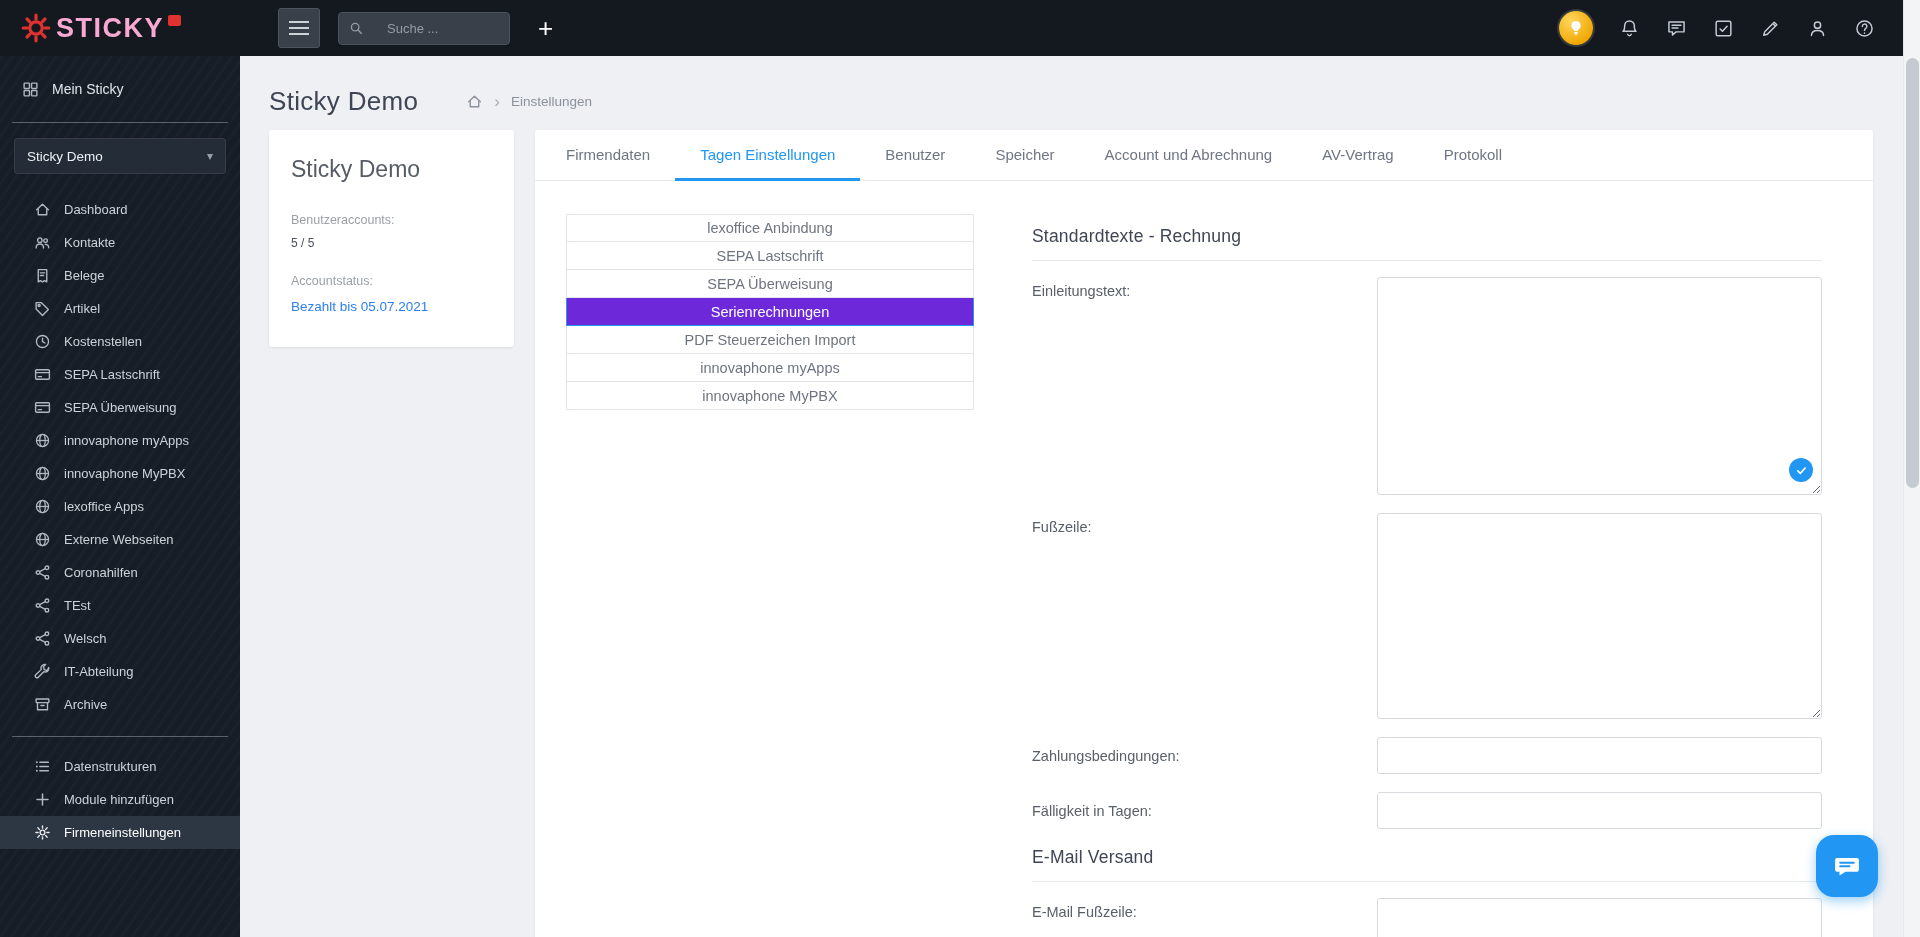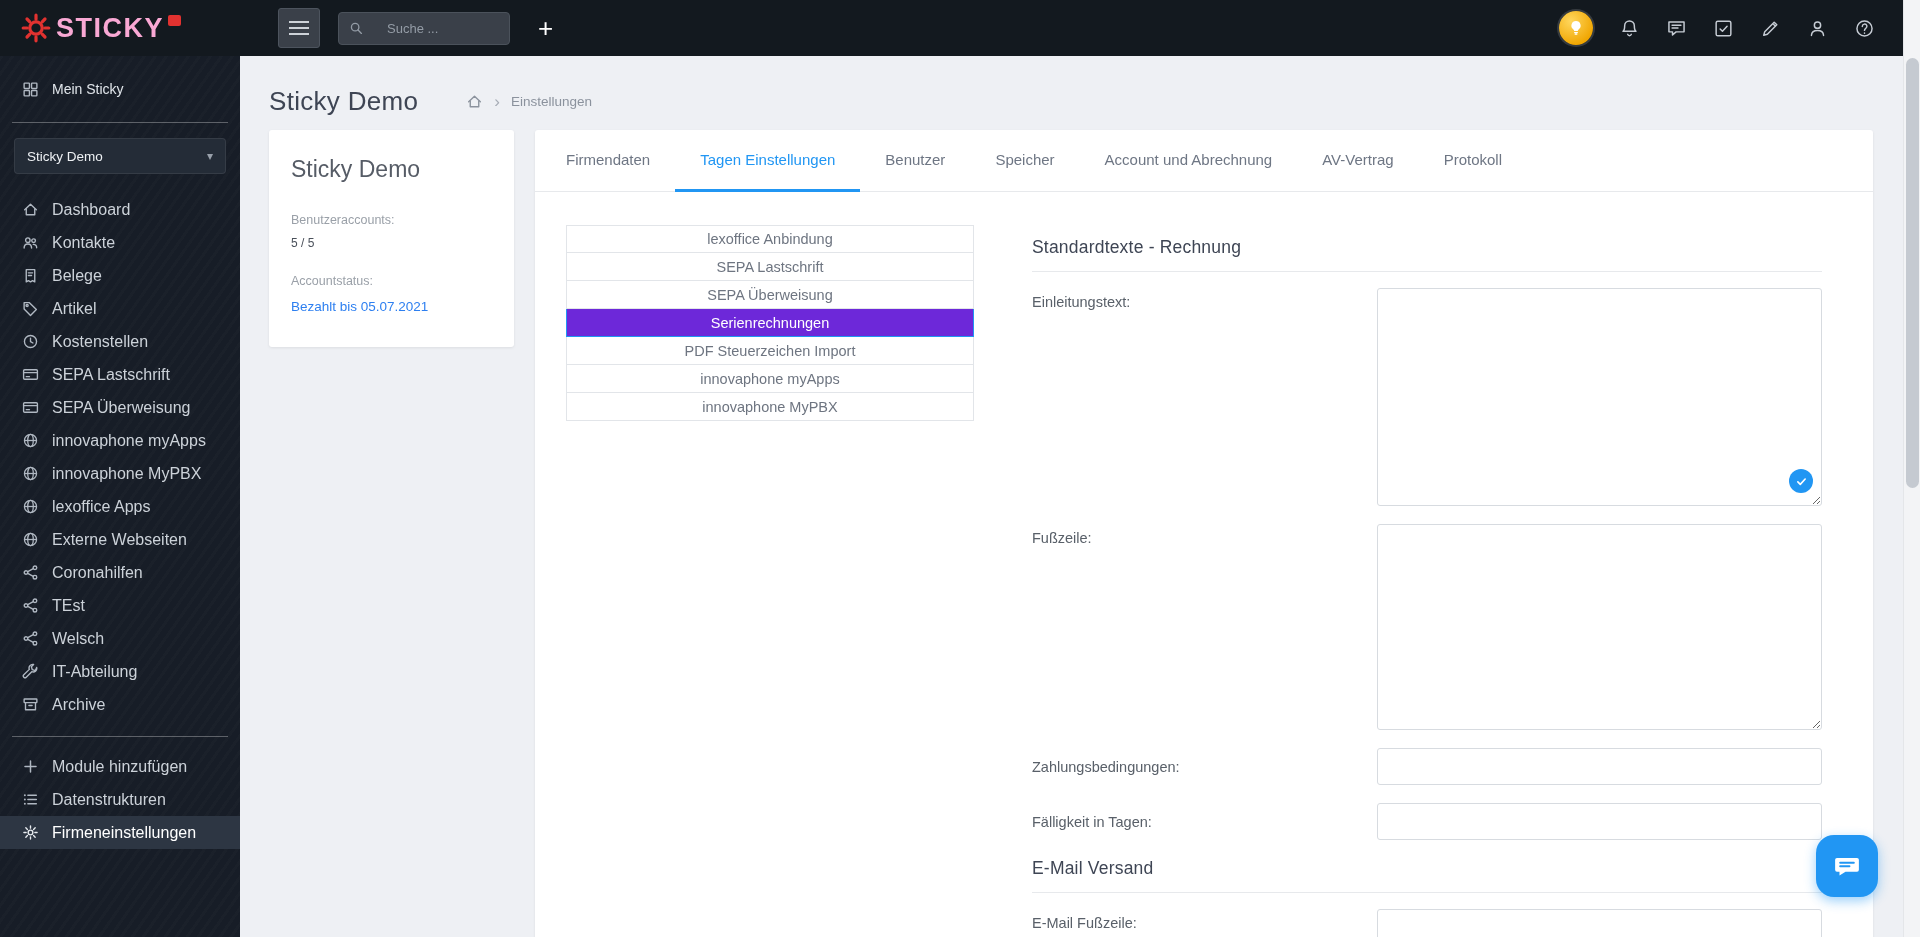--- a/index.html
+++ b/index.html
@@ -35,22 +35,22 @@
     background-image: repeating-linear-gradient(125deg, rgba(255,255,255,0.016) 0 3px, transparent 3px 9px);
     z-index: 5; }
   .side-top { height: 66px; display: flex; align-items: center; padding-left: 22px; gap: 13px;
     color: #e0e5ea; font-size: 14px; cursor: pointer; }
   .side-divider { height: 1px; background: rgba(255,255,255,0.30); margin: 0 12px; }
   .company-select { margin: 15px 14px 0; height: 36px; background: #242c37; border: 1px solid rgba(255,255,255,0.08);
     border-radius: 4px; display: flex; align-items: center; justify-content: space-between; padding: 0 12px;
     color: #eef1f4; font-size: 13.5px; cursor: pointer; }
   .caret { color: #98a0aa; font-size: 12px; }
   .side-menu { margin-top: 19px; }
-  .side-item { height: 33px; display: flex; align-items: center; padding-left: 22px; gap: 13px;
-    color: #ccd2d9; font-size: 16px; cursor: pointer; white-space: nowrap; }
+  .side-item { height: 33px; display: flex; align-items: center; padding-left: 34px; gap: 13px;
+    color: #ccd2d9; font-size: 13px; cursor: pointer; white-space: nowrap; }
   .side-item.active { background: #2d3643; color: #fff; }
   .si-icon { width: 17px; height: 17px; color: #b0b8c2; display: flex; flex-shrink: 0; }
   .side-item.active .si-icon { color: #e8ecf0; }
   .side-divider.lower { margin: 15px 12px 13px; }
 
   
   .main { position: absolute; left: 240px; top: 56px; width: 1663px; height: 881px;
     background: #eef0f4; padding: 30px 30px 0 29px; overflow: hidden; }
   .page-head { display: flex; align-items: center; margin-bottom: 13px; }
   .page-title { font-size: 26px; color: #3e4554; font-weight: 500; letter-spacing: .3px; }
@@ -61,21 +61,21 @@
   .content-row { display: flex; align-items: flex-start; gap: 21px; }
 
   .info-card { width: 245px; background: #fff; border-radius: 3px; box-shadow: 0 1px 3px rgba(0,0,0,0.08);
     padding: 26px 22px 32px; flex-shrink: 0; }
   .info-title { font-size: 23px; color: #565c66; font-weight: 400; margin-bottom: 30px; }
   .info-label { font-size: 12.5px; color: #9aa0a8; margin-bottom: 9px; }
   .info-value { font-size: 12px; color: #4a505a; margin-bottom: 24px; }
   .info-link { font-size: 13.5px; color: #2d7ff0; cursor: pointer; text-decoration: none; }
 
   .main-card { flex: 1; background: #fff; border-radius: 3px; box-shadow: 0 1px 3px rgba(0,0,0,0.08); min-height: 1160px; }
-  .tabs { display: flex; border-bottom: 1px solid #e7e9ec; height: 62px; align-items: stretch; padding-left: 6px; }
+  .tabs { display: flex; border-bottom: 1px solid #e7e9ec; height: 51px; align-items: stretch; padding-left: 6px; }
   .tab { padding: 0 25px; display: flex; align-items: center; font-size: 15px; color: #6e7684;
     border-bottom: 3px solid transparent; cursor: pointer; margin-bottom: -1px; }
   .tab.active { color: #2196f3; border-bottom-color: #2196f3; }
 
   .card-body { display: flex; padding: 33px 51px 40px 31px; gap: 58px; align-items: flex-start; }
   .module-col { width: 408px; flex-shrink: 0; }
   .module-btn { height: 28px; border: 1px solid #e2e5e9; border-top-width: 0; display: flex; align-items: center;
     justify-content: center; font-size: 14.5px; color: #6e7581; background: #fff; cursor: pointer; }
   .module-btn:first-child { border-top-width: 1px; }
   .module-btn.active { background: #6d28d9; border-color: #2196f3; color: #fff; }
@@ -359,36 +359,36 @@
       </span>
       <span>Archive</span>
     </div>
   </div>
 
   <div class="side-divider lower"></div>
 
   <div class="side-menu-bottom">
     <div class="side-item">
       <span class="si-icon">
-        <svg viewBox="0 0 16 16" width="17" height="17" fill="none" stroke="currentColor" stroke-width="1.4" stroke-linecap="round">
-            <path d="M8 2.8v10.4M2.8 8h10.4"></path>
-          </svg>
-      </span>
-      <span>Module hinzufügen</span>
-    </div>
-    <div class="side-item">
-      <span class="si-icon">
         <svg viewBox="0 0 16 16" width="17" height="17" fill="none" stroke="currentColor" stroke-width="1.3" stroke-linecap="round">
             <path d="M5.5 4h8M5.5 8h8M5.5 12h8"></path>
             <circle cx="2.7" cy="4" r=".9" fill="currentColor" stroke="none"></circle>
             <circle cx="2.7" cy="8" r=".9" fill="currentColor" stroke="none"></circle>
             <circle cx="2.7" cy="12" r=".9" fill="currentColor" stroke="none"></circle>
           </svg>
       </span>
       <span>Datenstrukturen</span>
+    </div>
+    <div class="side-item">
+      <span class="si-icon">
+        <svg viewBox="0 0 16 16" width="17" height="17" fill="none" stroke="currentColor" stroke-width="1.4" stroke-linecap="round">
+            <path d="M8 2.8v10.4M2.8 8h10.4"></path>
+          </svg>
+      </span>
+      <span>Module hinzufügen</span>
     </div>
     <div class="side-item active">
       <span class="si-icon">
         <svg viewBox="0 0 16 16" width="17" height="17" fill="none" stroke="currentColor" stroke-width="1.3" stroke-linecap="round">
             <circle cx="8" cy="8" r="2.2"></circle>
             <path d="M8 1.8v2.1M8 12.1v2.1M1.8 8h2.1M12.1 8h2.1M3.6 3.6l1.5 1.5M10.9 10.9l1.5 1.5M12.4 3.6l-1.5 1.5M5.1 10.9l-1.5 1.5"></path>
           </svg>
       </span>
       <span>Firmeneinstellungen</span>
     </div>

